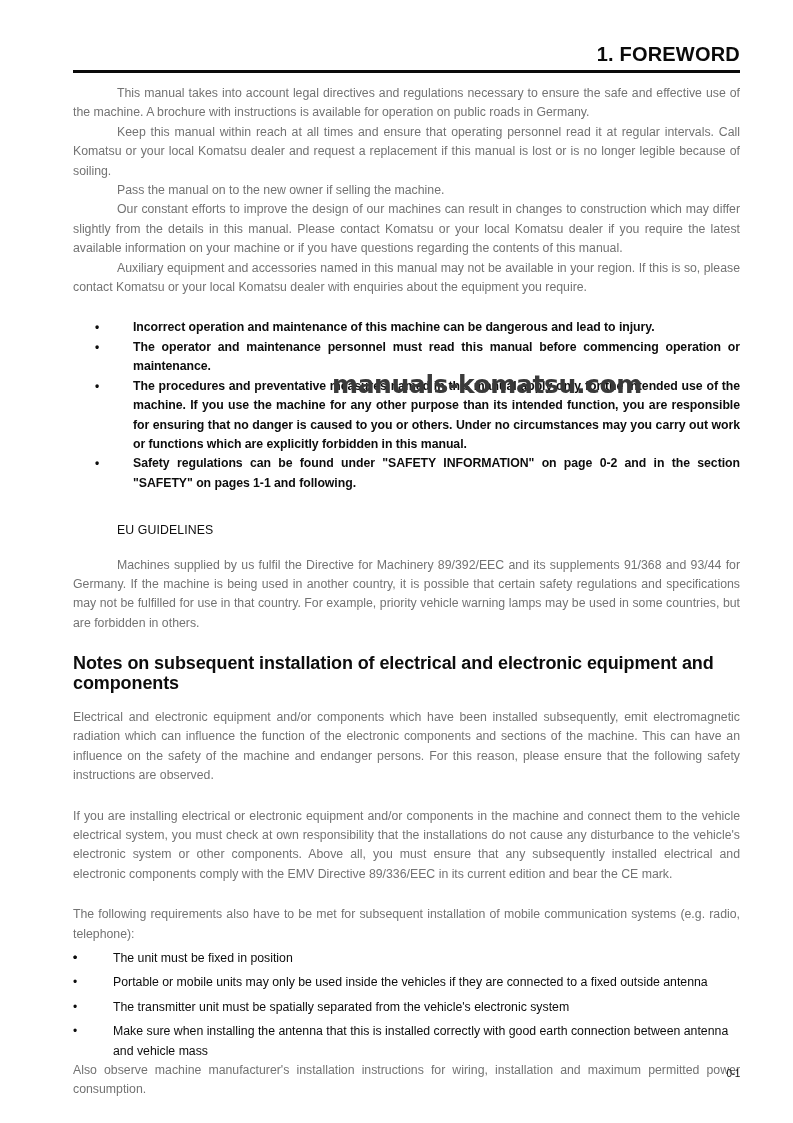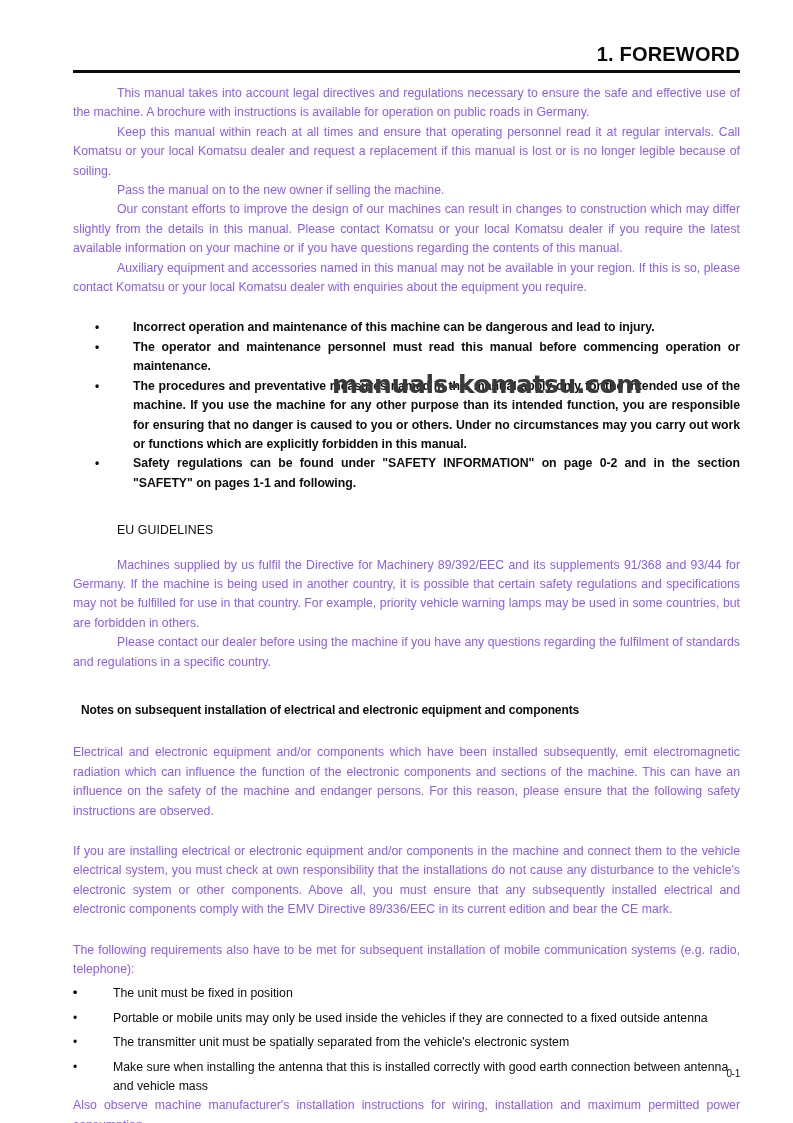--- a/index.html
+++ b/index.html
@@ -51,21 +51,21 @@
     left: 73px;
     top: 84px;
     width: 667px;
   }
 
   p.para {
     margin: 0;
     font-size: 12.3px;
     line-height: 19.4px;
     text-align: justify;
-    color: #8b5cf6;
+    color: #737373;
   }
   p.indent {
     text-indent: 44px;
   }
   p.noindent {
     text-indent: 0;
   }
   .gap-md { height: 15px; }
   .gap-lg { height: 21px; }
   .gap-xl { height: 28px; }
@@ -119,24 +119,24 @@
   
   .heading-indent {
     font-size: 12.3px;
     font-weight: normal;
     line-height: 19.4px;
     margin: 0;
     padding-left: 44px;
     letter-spacing: 0.1px;
   }
   .heading-flush {
-    font-size: 12px;
-    font-weight: bold;
-    line-height: 19.4px;
-    margin: 8px;
+    font-size: 18px;
+    font-weight: bold;
+    line-height: 19.4px;
+    margin: 0;
     letter-spacing: -0.1px;
   }
 
   
   .watermark {
     position: absolute;
     left: 332px;
     top: 370px;
     font-size: 25px;
     font-weight: bold;
@@ -202,21 +202,20 @@
       </li>
     </ul>
 
     <div class="gap-xl"></div>
 
     <div class="heading-indent">EU GUIDELINES</div>
 
     <div class="gap-md"></div>
 
     <p class="para indent">Machines supplied by us fulfil the Directive for Machinery 89/392/EEC and its supplements 91/368 and 93/44 for Germany. If the machine is being used in another country, it is possible that certain safety regulations and specifications may not be fulfilled for use in that country. For example, priority vehicle warning lamps may be used in some countries, but are forbidden in others.</p>
-    <p class="para indent">Please contact our dealer before using the machine if you have any questions regarding the fulfilment of standards and regulations in a specific country.</p>
 
     <div class="gap-lg"></div>
 
     <div class="heading-flush">Notes on subsequent installation of electrical and electronic equipment and components</div>
 
     <div class="gap-md"></div>
 
     <p class="para noindent">Electrical and electronic equipment and/or components which have been installed subsequently, emit electromagnetic radiation which can influence the function of the electronic components and sections of the machine. This can have an influence on the safety of the machine and endanger persons. For this reason, please ensure that the following safety instructions are observed.</p>
 
     <div class="gap-lg"></div>

